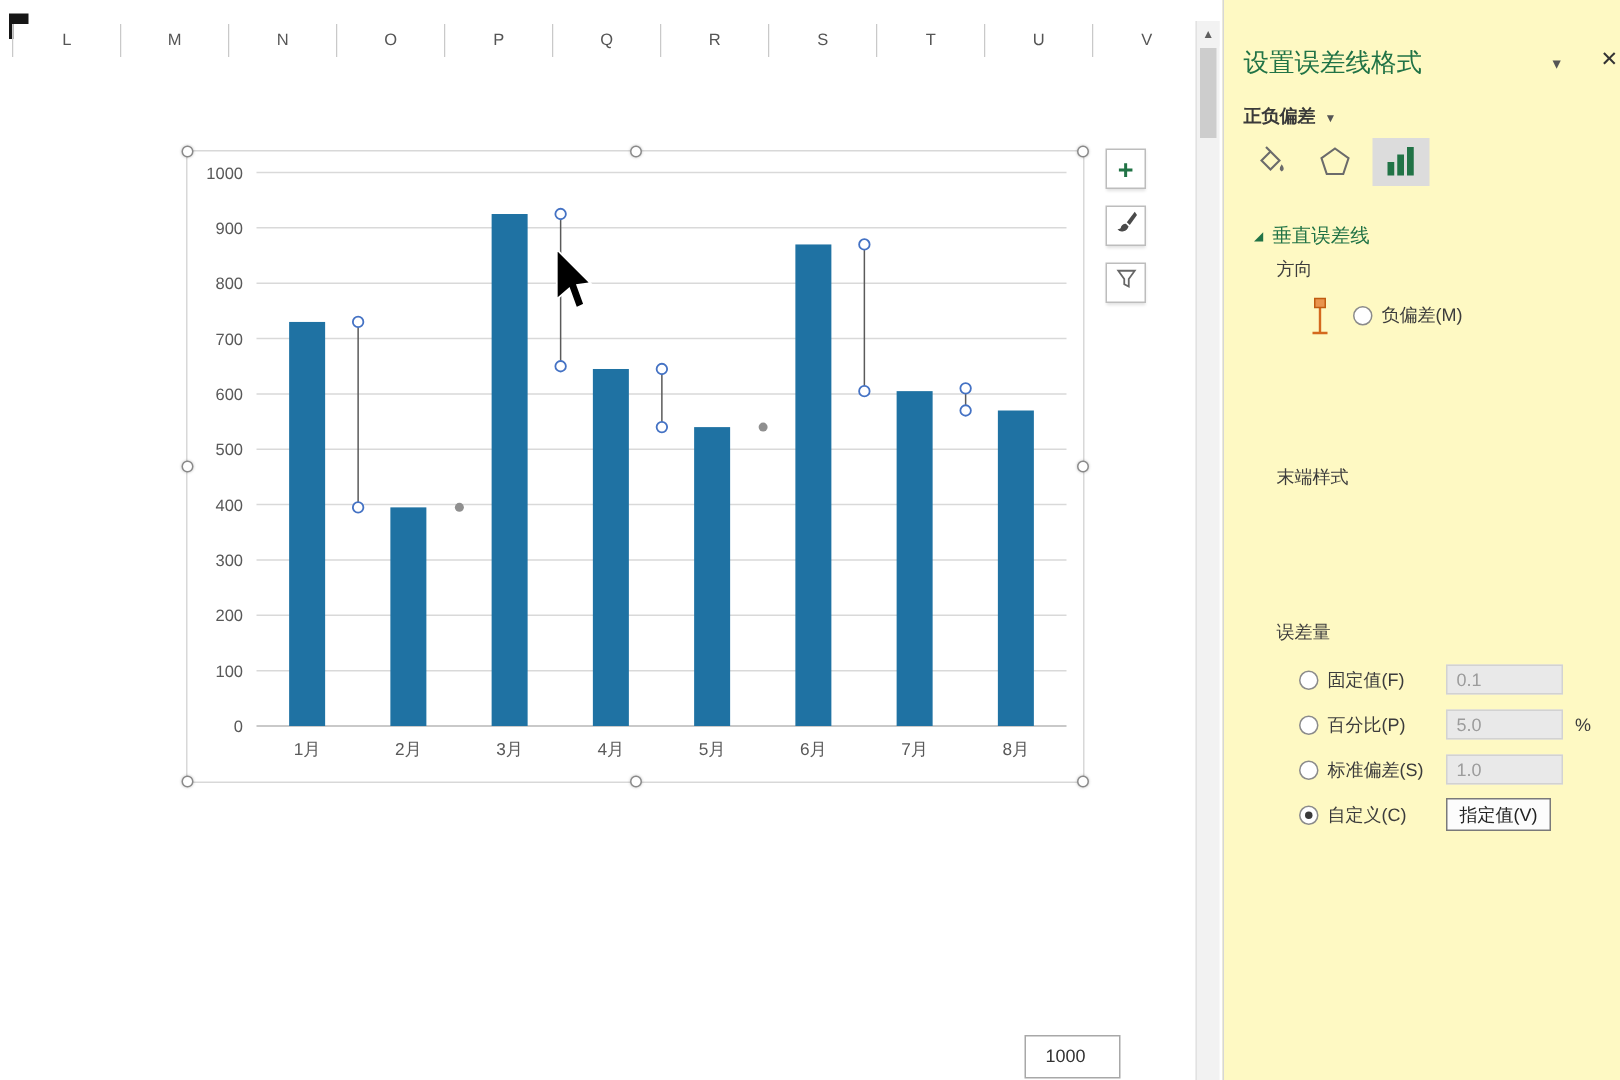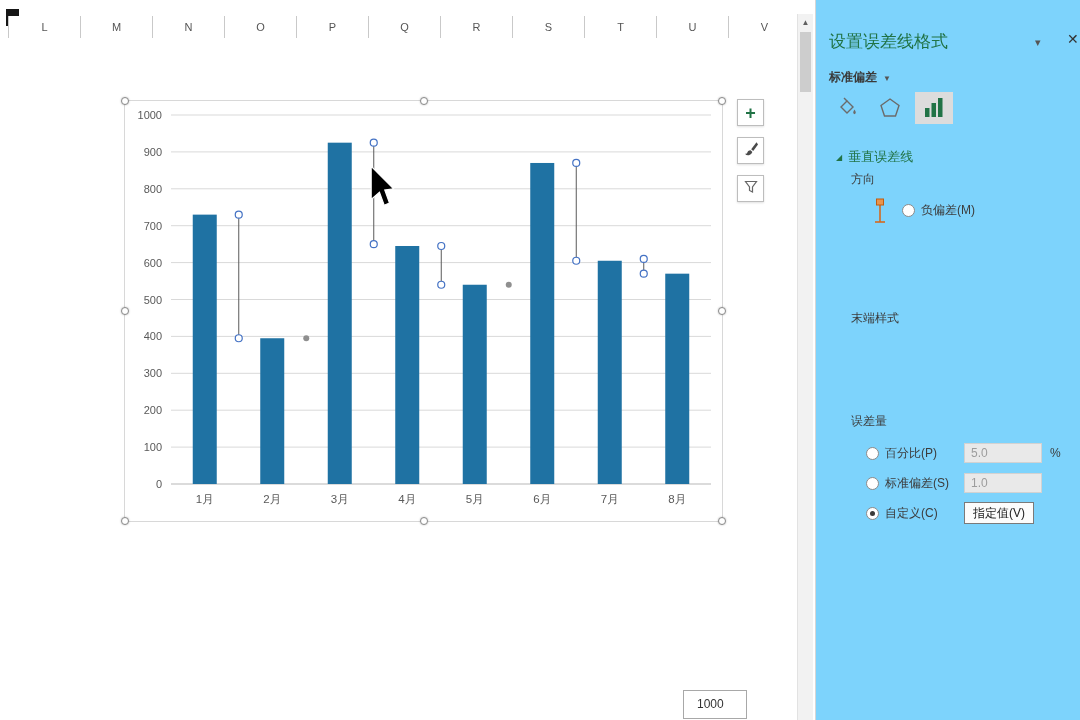--- a/index.html
+++ b/index.html
@@ -24,21 +24,21 @@
 
   .cursor{position:absolute;left:370px;top:166px}
 
   .floating-cell{position:absolute;left:683px;top:690px;width:64px;height:29px;border:1px solid #a8a8a8;background:#fff;font-size:12px;color:#333;line-height:27px;padding-left:13px}
 
   .vscroll{position:absolute;left:797px;top:14px;bottom:0;width:16px;background:#f2f2f2;border-left:1px solid #e2e2e2}
   .vs-up{position:absolute;top:0;left:0;width:15px;height:17px;display:flex;align-items:center;justify-content:center;font-size:8px;color:#5f5f5f;background:#f2f2f2}
   .vs-thumb{position:absolute;top:18px;left:2px;width:11px;height:60px;background:#cdcdcd}
 
   
-  .panel{position:absolute;left:815px;top:0;width:265px;height:720px;background:#7dd3fc;border-left:1px solid #d6d6d6}
+  .panel{position:absolute;left:815px;top:0;width:265px;height:720px;background:#fef9c3;border-left:1px solid #d6d6d6}
   .pane-title{position:absolute;left:13px;top:30px;font-size:17px;color:#217346}
   .pane-menu{position:absolute;left:219px;top:36px;font-size:11px;color:#555;cursor:default}
   .pane-close{position:absolute;left:251px;top:31px;font-size:14px;color:#333;cursor:default}
   .opts-header{position:absolute;left:13px;top:69px;font-size:12px;font-weight:bold;color:#3a3a3a}
   .opts-header .dd{font-size:8px;margin-left:6px;color:#555}
   .pane-tabs{position:absolute;left:11px;top:92px;display:flex;gap:6px}
   .ptab{width:38px;height:32px;display:flex;align-items:center;justify-content:center}
   .ptab.sel{background:#dcdcdc}
   .sec-header{position:absolute;left:20px;top:148px;font-size:13px;font-weight:normal;color:#217346}
   .sec-header .tri{font-size:8px;margin-right:6px;vertical-align:1px}
@@ -179,21 +179,21 @@
       <polygon points="1,0 1,28 8,22 12,33 16.5,31 12.5,20 20,19" fill="#000" stroke="#fff" stroke-width="1"></polygon>
     </svg>
   </div>
 
   <div class="panel">
     <div class="pane-title">设置误差线格式</div>
     <div class="pane-menu">▾</div>
     <div class="pane-close">✕</div>
 
     <div class="opts-header">
-      <span>标准偏差</span><span class="dd">▼</span>
+      <span>正负偏差</span><span class="dd">▼</span>
     </div>
 
     <div class="pane-tabs">
         <div class="ptab">
           <svg width="26" height="26" viewBox="0 0 26 26">
             <g fill="none" stroke="#6b6b6b" stroke-width="1.4">
               <path d="M8 12 L14 6 L20 12 L14 18 Z"></path>
               <path d="M14 6 L11 3"></path>
             </g>
             <path d="M21.5 14.5 q2.6 3.6 0 4.8 q-2.6 -1.2 0 -4.8" fill="#6b6b6b"></path>
@@ -231,20 +231,25 @@
           <span class="olabel">负偏差(M)</span>
         </div>
       </div>
 
     <div class="grp-label" id="end-label">末端样式</div>
 
     <div class="grp-label" id="amt-label">误差量</div>
     <div id="amt-rows">
         <div class="amount-row">
           <span class="radio"></span>
+          <span class="amount-label">固定值(F)</span>
+          <input class="amt" readonly="" value="0.1" style="">
+        </div>
+        <div class="amount-row">
+          <span class="radio"></span>
           <span class="amount-label">百分比(P)</span>
           <input class="amt" readonly="" value="5.0" style="">
           <span class="suffix">%</span>
         </div>
         <div class="amount-row">
           <span class="radio"></span>
           <span class="amount-label">标准偏差(S)</span>
           <input class="amt" readonly="" value="1.0" style="">
         </div>
         <div class="amount-row">

